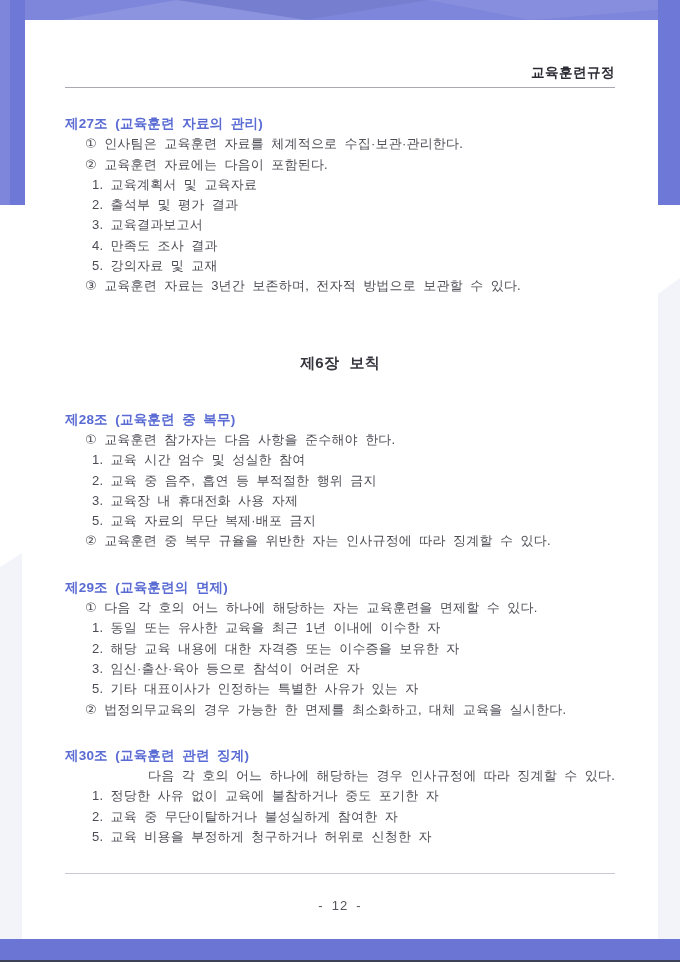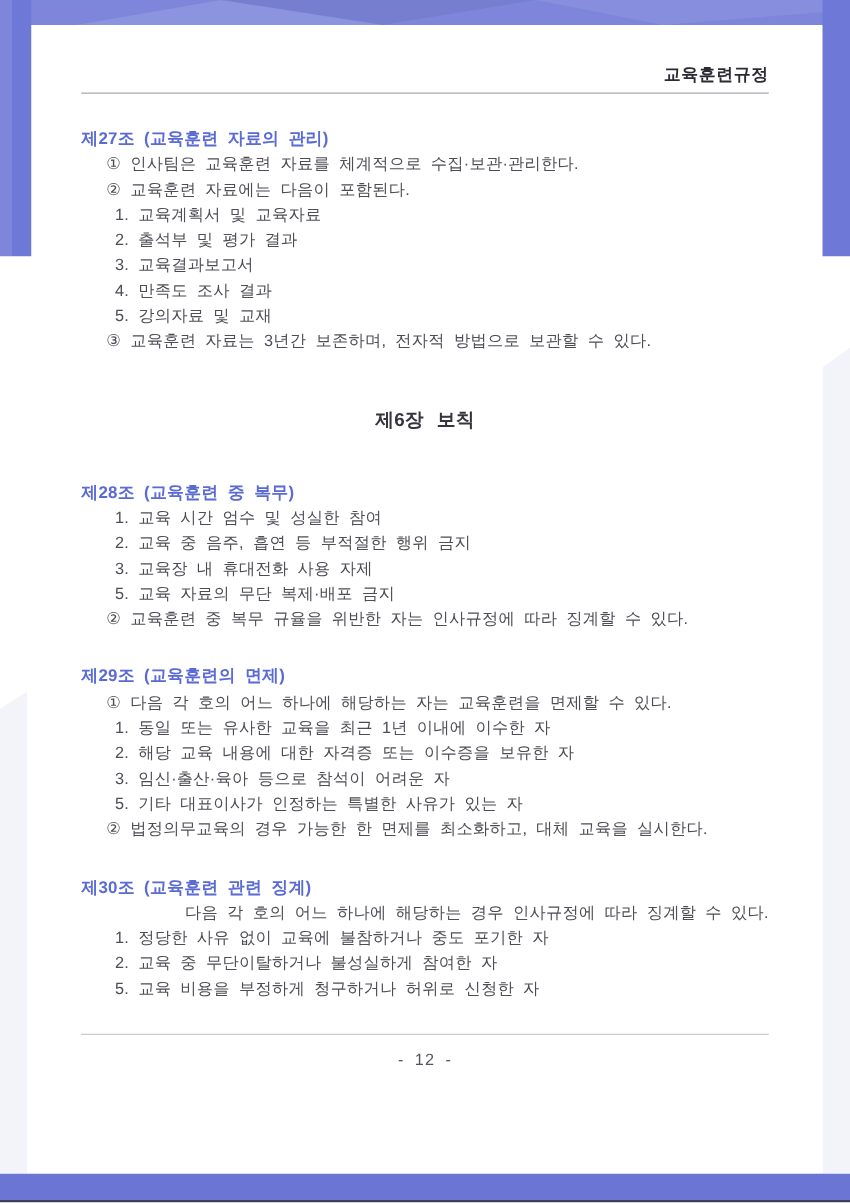--- a/index.html
+++ b/index.html
@@ -25,41 +25,41 @@
   .bar-right{left:658px;top:0;width:22px;height:205px;background:#6e78d6;}
   .strip-left{left:0;top:553px;width:22px;height:386px;background:#f3f4fa;
     clip-path:polygon(0 14px,100% 0,100% 100%,0 100%);}
   .strip-right{left:658px;top:278px;width:22px;height:661px;background:#f3f4fa;
     clip-path:polygon(0 16px,100% 0,100% 100%,0 100%);}
   .band-bottom{left:0;top:939px;width:680px;height:21px;background:#6b76d4;}
   .band-bottom-dark{left:0;top:960px;width:680px;height:2px;background:#3d4157;}
 
   
   .content{
-    position:absolute;left:65px;top:4px;width:550px;
+    position:absolute;left:65px;top:17px;width:550px;
     color:#4d4d55;font-size:13px;line-height:20.3px;
     letter-spacing:.2px;word-spacing:3.5px;
   }
   .doc-header{margin-top:48px;text-align:right;
     font-weight:bold;font-size:13.5px;color:#2b2b33;line-height:16px;letter-spacing:.5px;}
   .header-rule{margin-top:6px;border:none;border-top:1px solid #a9a9af;height:0;}
   .article{margin-top:26px;}
   .article-heading{
     color:#5a6bd3;font-weight:bold;font-size:13.5px;line-height:20.3px;
   }
   .line{line-height:20.3px;}
   .indent-1{padding-left:20px;}
   .indent-2{padding-left:27px;}
   .indent-0{padding-left:13px;text-align:right;}
   .chapter-heading{
-    margin-top:42px;margin-bottom:36px;text-align:center;
+    margin-top:55px;margin-bottom:36px;text-align:center;
     font-weight:bold;font-size:15px;color:#35353d;line-height:22px;word-spacing:6px;
   }
   .footer-rule{margin-top:26px;border:none;border-top:1px solid #c9c9cf;height:0;}
-  .page-number{margin-top:10px;text-align:center;color:#55555c;font-size:13px;letter-spacing:1px;}
+  .page-number{margin-top:22px;text-align:center;color:#55555c;font-size:13px;letter-spacing:1px;}
 </style>
 </head>
 <body>
 
 <div class="deco band-top">
   <div class="facet1"></div>
   <div class="facet2"></div>
   <div class="facet3"></div>
 </div>
 <div class="deco bar-left"></div>
@@ -85,20 +85,21 @@
         <div class="line indent-2">5. 강의자료 및 교재</div>
         <div class="line indent-1">③ 교육훈련 자료는 3년간 보존하며, 전자적 방법으로 보관할 수 있다.</div>
       </div>
   </section>
 
   <div class="chapter-heading">제6장 보칙</div>
 
   <section class="article" style="margin-top:0;">
     <div class="article-heading">제28조 (교육훈련 중 복무)</div>
     <div class="lines">
+        <div class="line indent-1">① 교육훈련 참가자는 다음 사항을 준수해야 한다.</div>
         <div class="line indent-2">1. 교육 시간 엄수 및 성실한 참여</div>
         <div class="line indent-2">2. 교육 중 음주, 흡연 등 부적절한 행위 금지</div>
         <div class="line indent-2">3. 교육장 내 휴대전화 사용 자제</div>
         <div class="line indent-2">5. 교육 자료의 무단 복제·배포 금지</div>
         <div class="line indent-1">② 교육훈련 중 복무 규율을 위반한 자는 인사규정에 따라 징계할 수 있다.</div>
       </div>
   </section>
 
   <section class="article">
     <div class="article-heading">제29조 (교육훈련의 면제)</div>

